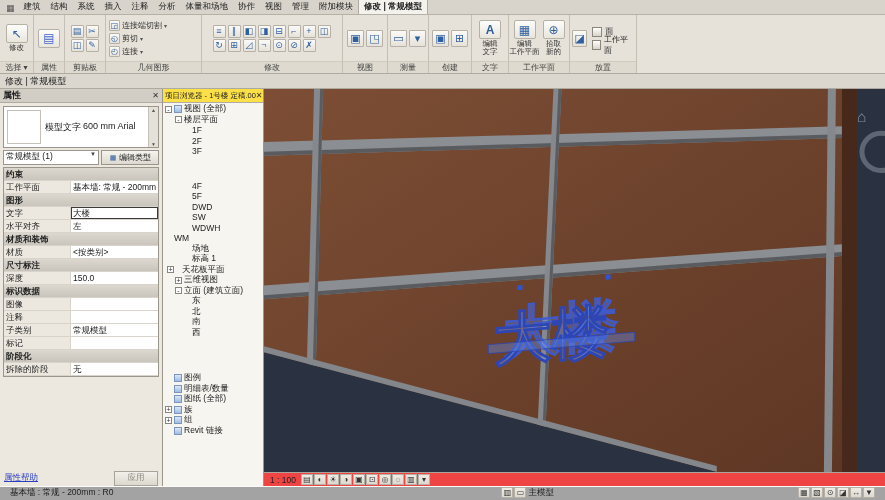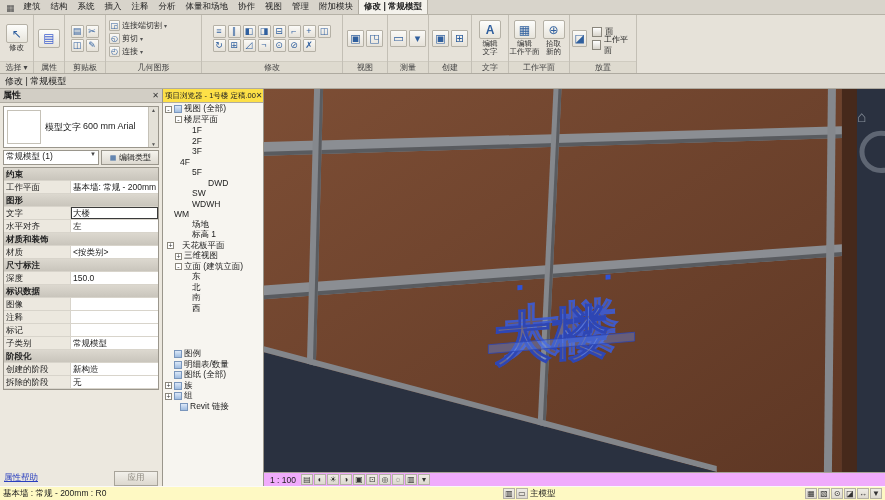--- a/index.html
+++ b/index.html
@@ -76,28 +76,28 @@
   .tree{flex:1;overflow:hidden;padding-top:1px}
   .titem{height:10.5px;display:flex;align-items:center;gap:2px;font-size:8.5px;white-space:nowrap}
   .texp{width:7px;height:7px;flex:none;border:1px solid #8a867c;background:#fff;font-size:7px;line-height:5px;text-align:center;color:#333;box-sizing:border-box}
   .texp:empty{border-color:transparent;background:transparent}
   .ticon{width:8px;height:8px;flex:none;background:linear-gradient(#dce8f8,#9fbce0);border:1px solid #7a96bc;box-sizing:border-box}
 
   
   .viewwrap{flex:1;display:flex;flex-direction:column;min-width:0}
   .scene{flex:1;min-height:0}
   .scene svg{width:100%;height:100%;display:block}
-  .viewbar{height:13px;background:#f0abfc;border-top:1px solid #a8a49a;display:flex;align-items:center;gap:1px;padding:0 2px}
+  .viewbar{height:13px;background:#ef4444;border-top:1px solid #a8a49a;display:flex;align-items:center;gap:1px;padding:0 2px}
   .scale{font-size:8.5px;padding:0 4px}
   .vicons{display:flex;gap:1px}
   .vicon{width:12px;height:11px;display:flex;align-items:center;justify-content:center;font-size:8px;color:#333;
     background:linear-gradient(#efece5,#ddd9d0);border:1px solid #b5b1a6;box-sizing:border-box}
 
   
-  .statusbar{height:13px;background:#fef9c3;border-top:1px solid #fbfaf7;display:flex;align-items:center;gap:2px;padding:0 3px;font-size:8.5px}
+  .statusbar{height:13px;background:#a3a3a3;border-top:1px solid #fbfaf7;display:flex;align-items:flex-start;gap:2px;padding:0 10px;font-size:8.5px}
   .sbspacer1{flex:1.6}
   .sbspacer2{flex:1}
   .sbicons{display:flex;gap:1px}
 </style>
 </head>
 <body>
 
 <div class="app">
 
   <div class="tabbar">
@@ -352,34 +352,30 @@
         </div>
           <div class="prow">
           <span class="plab">图像</span>
           <span class="pval"></span>
         </div>
           <div class="prow">
           <span class="plab">注释</span>
           <span class="pval"></span>
         </div>
           <div class="prow">
+          <span class="plab">子类别</span>
+          <span class="pval">常规模型</span>
+        </div>
+          <div class="prow">
           <span class="plab">标记</span>
           <span class="pval"></span>
         </div>
-          <div class="prow">
-          <span class="plab">子类别</span>
-          <span class="pval">常规模型</span>
-        </div>
           <div class="prow group">
           <span class="plab">阶段化</span>
 
-        </div>
-          <div class="prow">
-          <span class="plab">创建的阶段</span>
-          <span class="pval">新构造</span>
         </div>
           <div class="prow">
           <span class="plab">拆除的阶段</span>
           <span class="pval">无</span>
         </div>
         </div>
       <div class="pfill"></div>
       <div class="pfoot">
         <span class="phelp">属性帮助</span>
         <span class="applybtn">应用</span>
@@ -410,31 +406,31 @@
           <div class="titem noicon" style="padding-left: 20px;">
           <span class="texp"></span>
 
           <span>2F</span>
         </div>
           <div class="titem noicon" style="padding-left: 20px;">
           <span class="texp"></span>
 
           <span>3F</span>
         </div>
-          <div class="titem noicon" style="padding-left: 8px;">
+          <div class="titem noicon" style="padding-left: 20px; margin-top: 24px;">
           <span class="texp"></span>
 
           <span>4F</span>
         </div>
           <div class="titem noicon" style="padding-left: 20px;">
           <span class="texp"></span>
 
           <span>5F</span>
         </div>
-          <div class="titem noicon" style="padding-left: 20px; margin-left: 16px;">
+          <div class="titem noicon" style="padding-left: 20px;">
           <span class="texp"></span>
 
           <span>DWD</span>
         </div>
           <div class="titem noicon" style="padding-left: 20px;">
           <span class="texp"></span>
 
           <span>SW</span>
         </div>
           <div class="titem noicon" style="padding-left: 20px;">
@@ -510,21 +506,21 @@
           <div class="titem" style="padding-left: 2px;">
           <span class="texp">+</span>
           <span class="ticon"></span>
           <span>族</span>
         </div>
           <div class="titem" style="padding-left: 2px;">
           <span class="texp">+</span>
           <span class="ticon"></span>
           <span>组</span>
         </div>
-          <div class="titem" style="padding-left: 8px; align-items: center;">
+          <div class="titem" style="padding-left: 2px; align-items: center;">
           <span class="texp"></span>
           <span class="ticon"></span>
           <span>Revit 链接</span>
         </div>
         </div>
     </div>
 
     <div class="viewwrap">
       <div class="scene">
         <svg viewBox="0 0 620 390" preserveAspectRatio="none">

